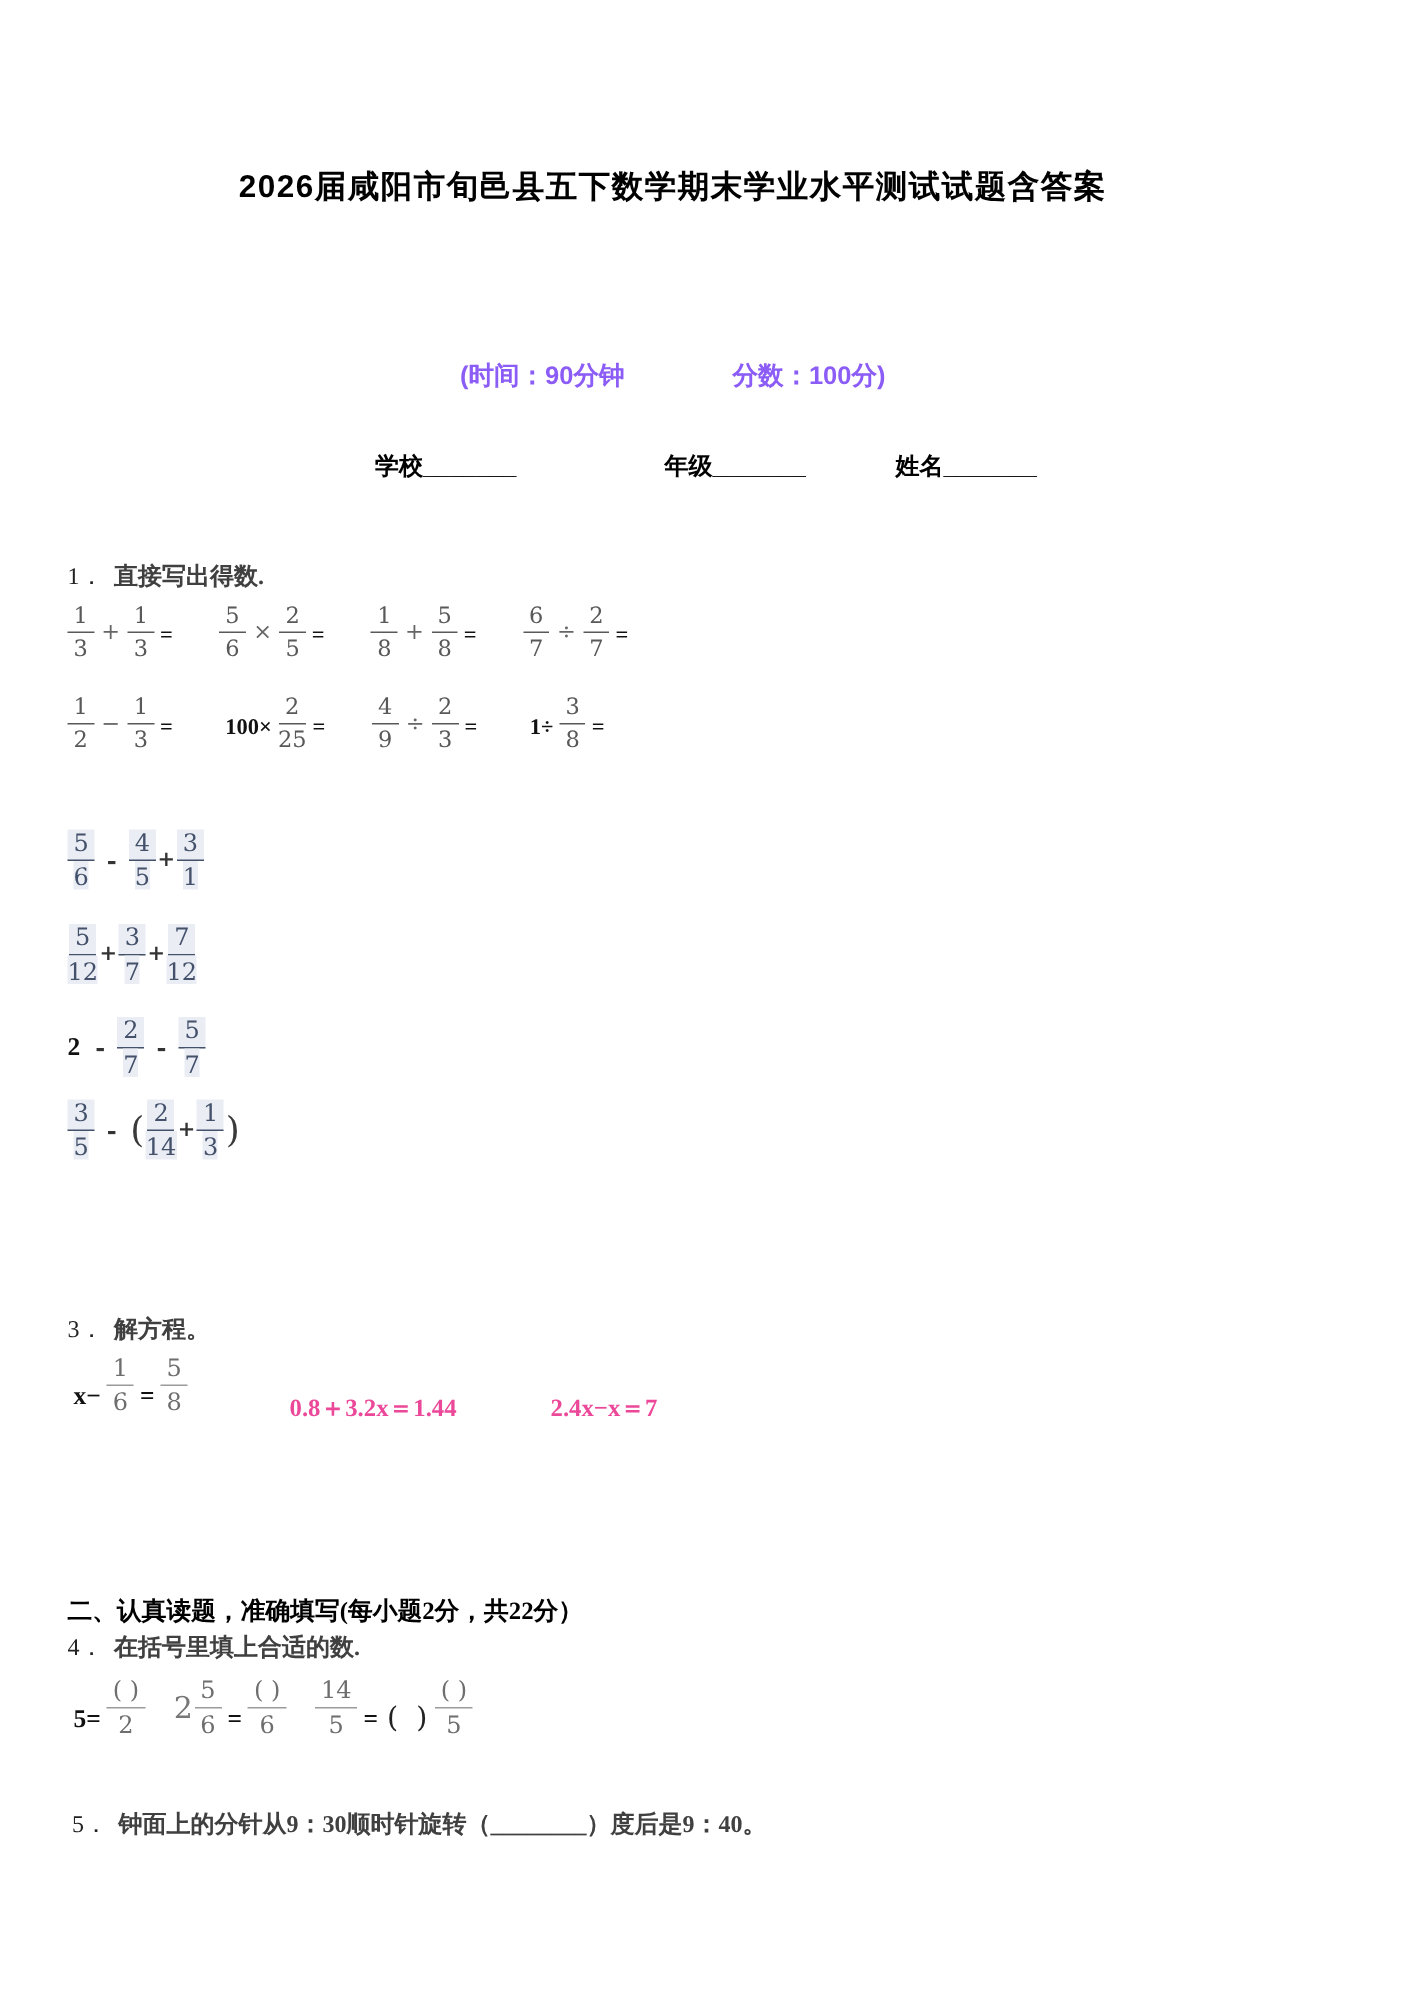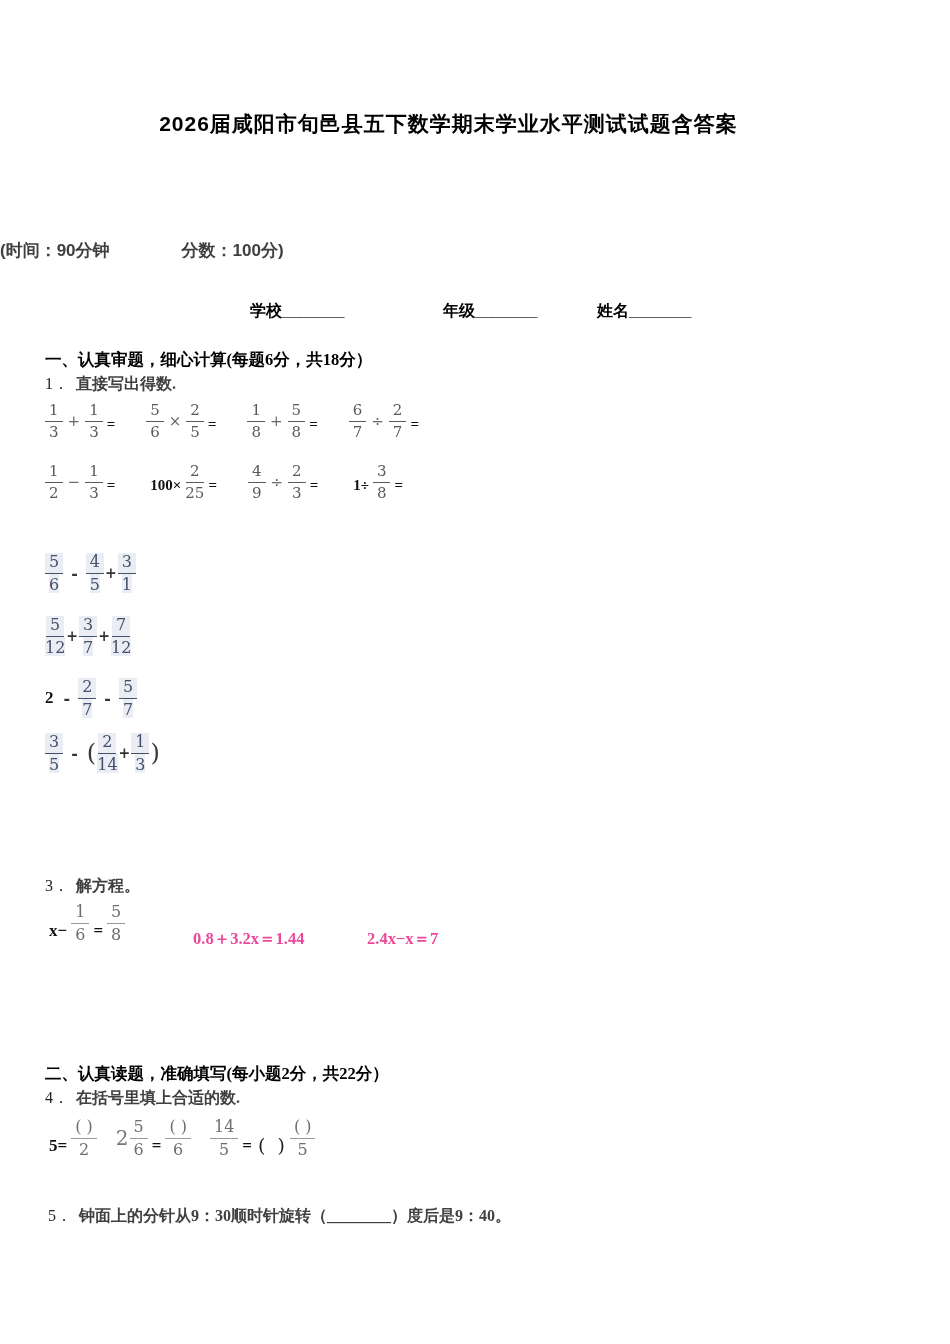--- a/index.html
+++ b/index.html
@@ -3,22 +3,22 @@
 <meta charset="utf-8">
 <style>
   html,body{margin:0;padding:0;background:#fff;}
   .page{position:relative;width:897px;height:1344px;background:#ffffff;overflow:hidden;
         font-family:"Liberation Serif",serif;color:#1a1a1a;}
 
   
   .title{position:absolute;top:110px;left:0;width:100%;text-align:center;
          font-family:"Liberation Sans",sans-serif;font-weight:bold;font-size:21px;
          letter-spacing:1px;color:#000;}
-  .meta{position:absolute;top:239px;left:0;width:100%;
-        font-family:"Liberation Sans",sans-serif;font-weight:bold;font-size:17px;color:#404040;}
+  .meta{position:absolute;top:239px;left:0;width:100%;text-align:center;
+        font-family:"Liberation Sans",sans-serif;font-weight:bold;font-size:17px;color:#8b5cf6;}
   .meta-gap{display:inline-block;width:72px;}
   .fill-school{position:absolute;top:301px;left:250px;}
   .fill-grade{position:absolute;top:301px;left:443px;}
   .fill-name{position:absolute;top:301px;left:597px;}
   .fill{font-family:"Liberation Sans",sans-serif;font-weight:bold;font-size:16px;color:#000;}
 
   
   .h1{position:absolute;left:45px;font-weight:bold;font-size:16.5px;color:#000;}
   .qline{position:absolute;left:45px;font-size:16px;white-space:nowrap;}
   .qnum{font-weight:normal;color:#222;margin-right:7px;}
@@ -64,21 +64,20 @@
   <div class="title">2026届咸阳市旬邑县五下数学期末学业水平测试试题含答案</div>
 
   <div class="meta">
     <span>(时间：90分钟</span><span class="meta-gap"></span><span>分数：100分)</span>
   </div>
 
   <span class="fill fill-school">学校_______</span>
   <span class="fill fill-grade">年级_______</span>
   <span class="fill fill-name">姓名_______</span>
 
-  <div class="h1" style="top:349px;">一、认真审题，细心计算(每题6分，共18分）</div>
 
   <div class="qline" style="top:374px;">
     <span class="qnum">1．</span><span class="qlabel">直接写出得数.</span>
   </div>
 
   <div class="mathrow" style="top:402px;gap:27px;">
     <span class="expr">
         <span class="frac g">
           <span class="fn">1</span>
           <span class="fd">3</span>

